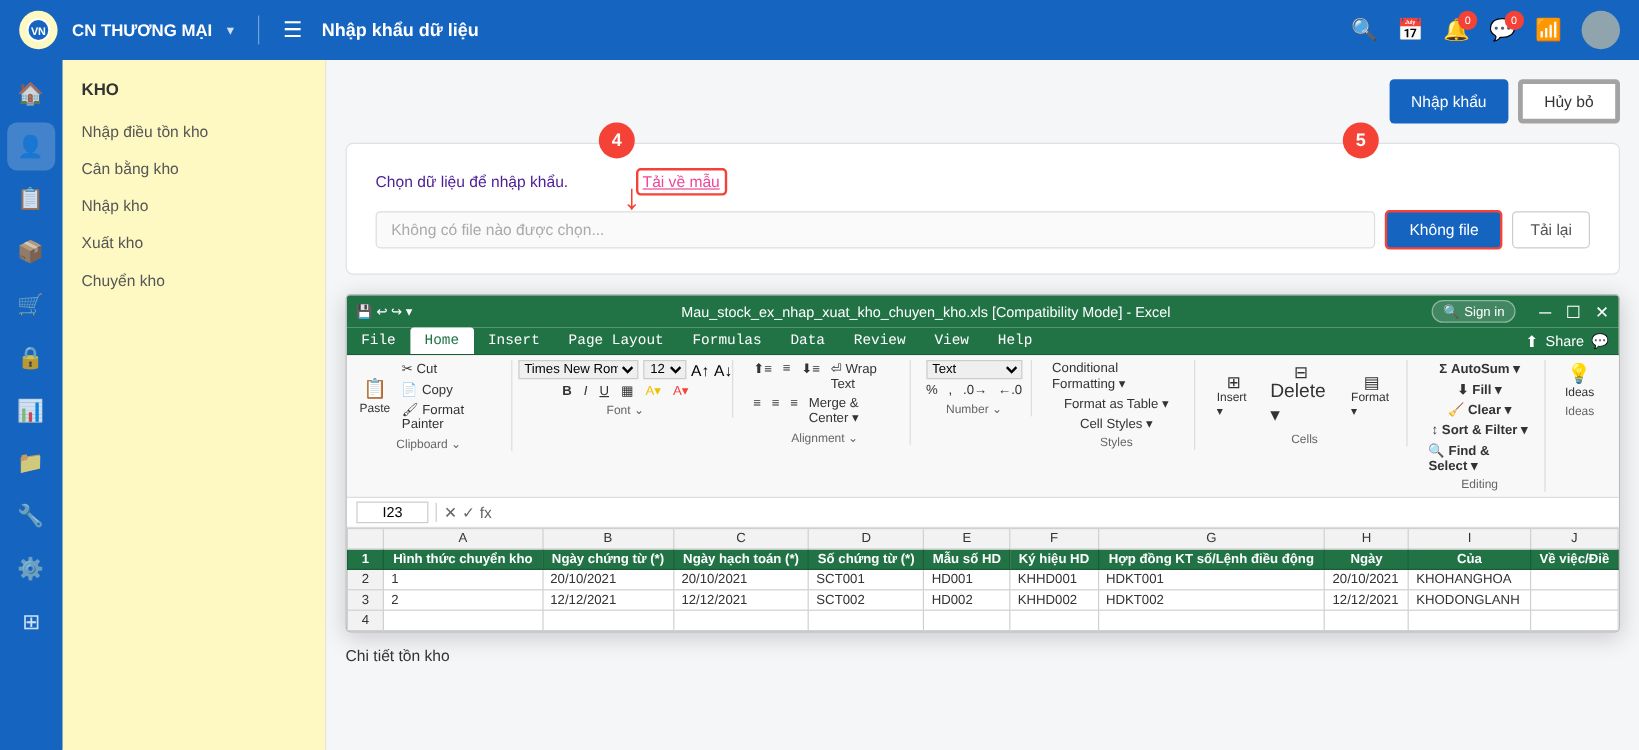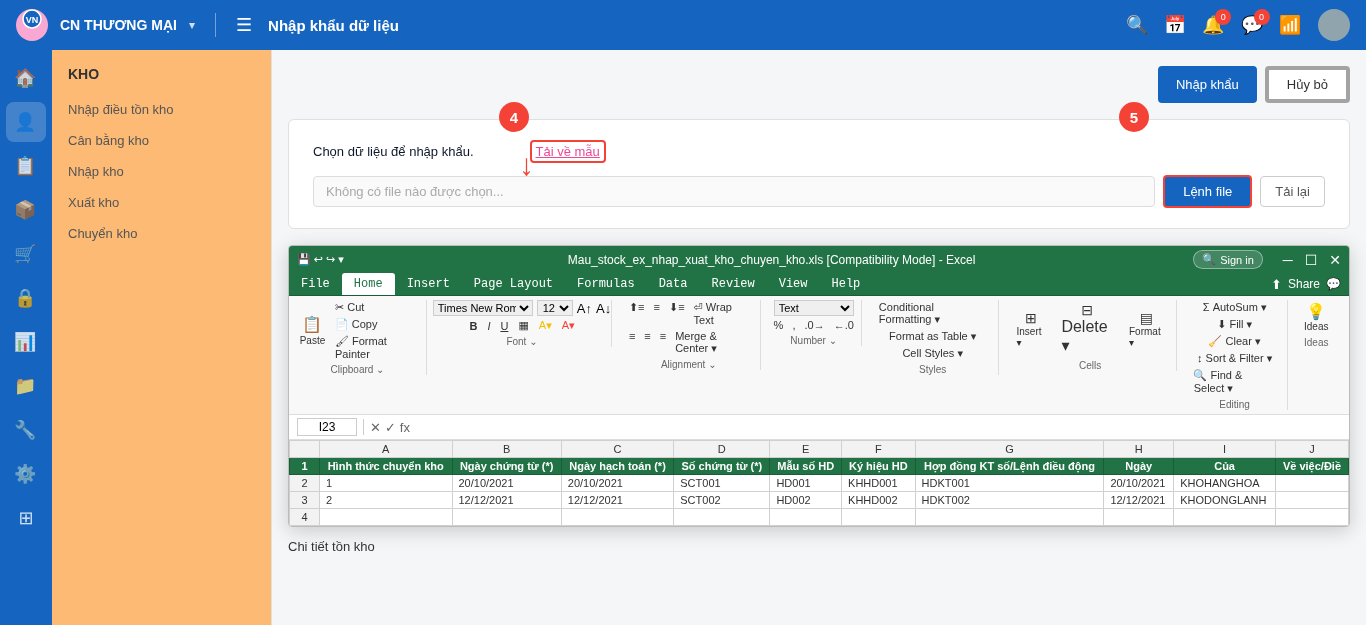--- a/index.html
+++ b/index.html
@@ -10,23 +10,23 @@
       height: 50px;
       background: #1565c0;
       display: flex;
       align-items: center;
       padding: 0 16px;
       gap: 12px;
       position: fixed; top: 0; left: 0; right: 0; z-index: 100;
     }
     .top-nav-logo {
       width: 32px; height: 32px;
-      background: #f9a8d4;
+      background: #fef9c3;
       border-radius: 50%;
-      display: flex; justify-content: center;
+      display: flex; align-items: center; justify-content: center;
       color: #1565c0; font-weight: bold; font-size: 11px;
     }
     .top-nav-brand {
       color: #fff; font-weight: 600; font-size: 14px;
       display: flex; align-items: center; gap: 4px;
     }
     .top-nav-divider { width: 1px; height: 24px; background: rgba(255,255,255,0.4); margin: 0 8px; }
     .top-nav-title { color: #fff; font-weight: 600; font-size: 15px; flex: 1; }
     .top-nav-icons { display: flex; align-items: center; gap: 16px; margin-left: auto; }
     .top-nav-icon { color: #fff; font-size: 18px; cursor: pointer; position: relative; }
@@ -52,21 +52,21 @@
       border-radius: 8px;
       display: flex; align-items: center; justify-content: center;
       color: rgba(255,255,255,0.8); font-size: 18px; cursor: pointer;
     }
     .sidebar-icon.active { background: rgba(255,255,255,0.2); color: #fff; }
 
     
     .left-panel {
       position: fixed; top: 50px; left: 52px; bottom: 0;
       width: 220px;
-      background: #fdba74;
+      background: #fef9c3;
       border-right: 1px solid #e0e0e0;
       padding: 16px 0;
       overflow-y: auto;
     }
     .left-panel-header {
       font-weight: 700; font-size: 14px; color: #333;
       padding: 0 16px 12px;
     }
     .left-panel-item {
       padding: 8px 16px;
@@ -97,21 +97,21 @@
       background: #fff;
       border: 1px solid #e0e0e0;
       border-radius: 6px;
       padding: 20px 24px;
       margin-bottom: 16px;
       position: relative;
     }
     .import-card-row {
       display: flex; align-items: center; gap: 12px; flex-wrap: wrap;
     }
-    .import-card-text { color: #0f172a; font-size: 13px; }
+    .import-card-text { color: #4c1d95; font-size: 13px; }
     .import-card-link { color: #ec4899; font-size: 13px; cursor: pointer; text-decoration: underline; margin-left: 44px; }
     .import-card-file-area {
       display: flex; align-items: center; gap: 8px; margin-top: 12px;
     }
     .file-placeholder {
       flex: 1; border: 1px solid #ddd; border-radius: 4px;
       padding: 7px 12px; color: #aaa; font-size: 13px; background: #fafafa;
       min-width: 300px;
     }
     .btn-choose-file {
@@ -313,21 +313,21 @@
 
     <div class="import-card-row">
       <span class="import-card-text">Chọn dữ liệu để nhập khẩu.</span>
       <span class="import-card-link red-outline-link">Tải về mẫu</span>
     </div>
 
     <div style="position:absolute; left:230px; top:30px; font-size:30px; color:#f44336; line-height:1;">↓</div>
 
     <div class="import-card-file-area">
       <div class="file-placeholder">Không có file nào được chọn...</div>
-      <button class="btn-choose-file red-outline-btn">Lệnh file</button>
+      <button class="btn-choose-file red-outline-btn">Không file</button>
       <button class="btn-reload">Tải lại</button>
     </div>
   </div>
 
   <div class="excel-window">
 
     <div class="excel-titlebar">
       <div style="display:flex;gap:3px;margin-right:6px;">
         <span style="font-size:11px;">💾</span>
         <span style="font-size:11px;">↩</span>
@@ -453,21 +453,21 @@
           </div>
           <div class="ribbon-btn">
             <span style="font-size:14px;">▤</span>
               <span style="font-size:10px;">Format ▾</span>
           </div>
         </div>
         <div class="ribbon-group-label">Cells</div>
       </div>
 
       <div class="ribbon-group">
-        <div class="ribbon-group-items" style="flex-direction:column;gap:2px;font-size:10px;">
+        <div class="ribbon-group-items" style="flex-direction:column;gap:2px;font-size:10px;font-weight:bold;">
           <span class="ribbon-small">Σ AutoSum ▾</span>
           <span class="ribbon-small">⬇ Fill ▾</span>
           <span class="ribbon-small">🧹 Clear ▾</span>
           <span class="ribbon-small">↕ Sort &amp; Filter ▾</span>
           <span class="ribbon-small">🔍 Find &amp; Select ▾</span>
         </div>
         <div class="ribbon-group-label">Editing</div>
       </div>
 
       <div class="ribbon-group">

